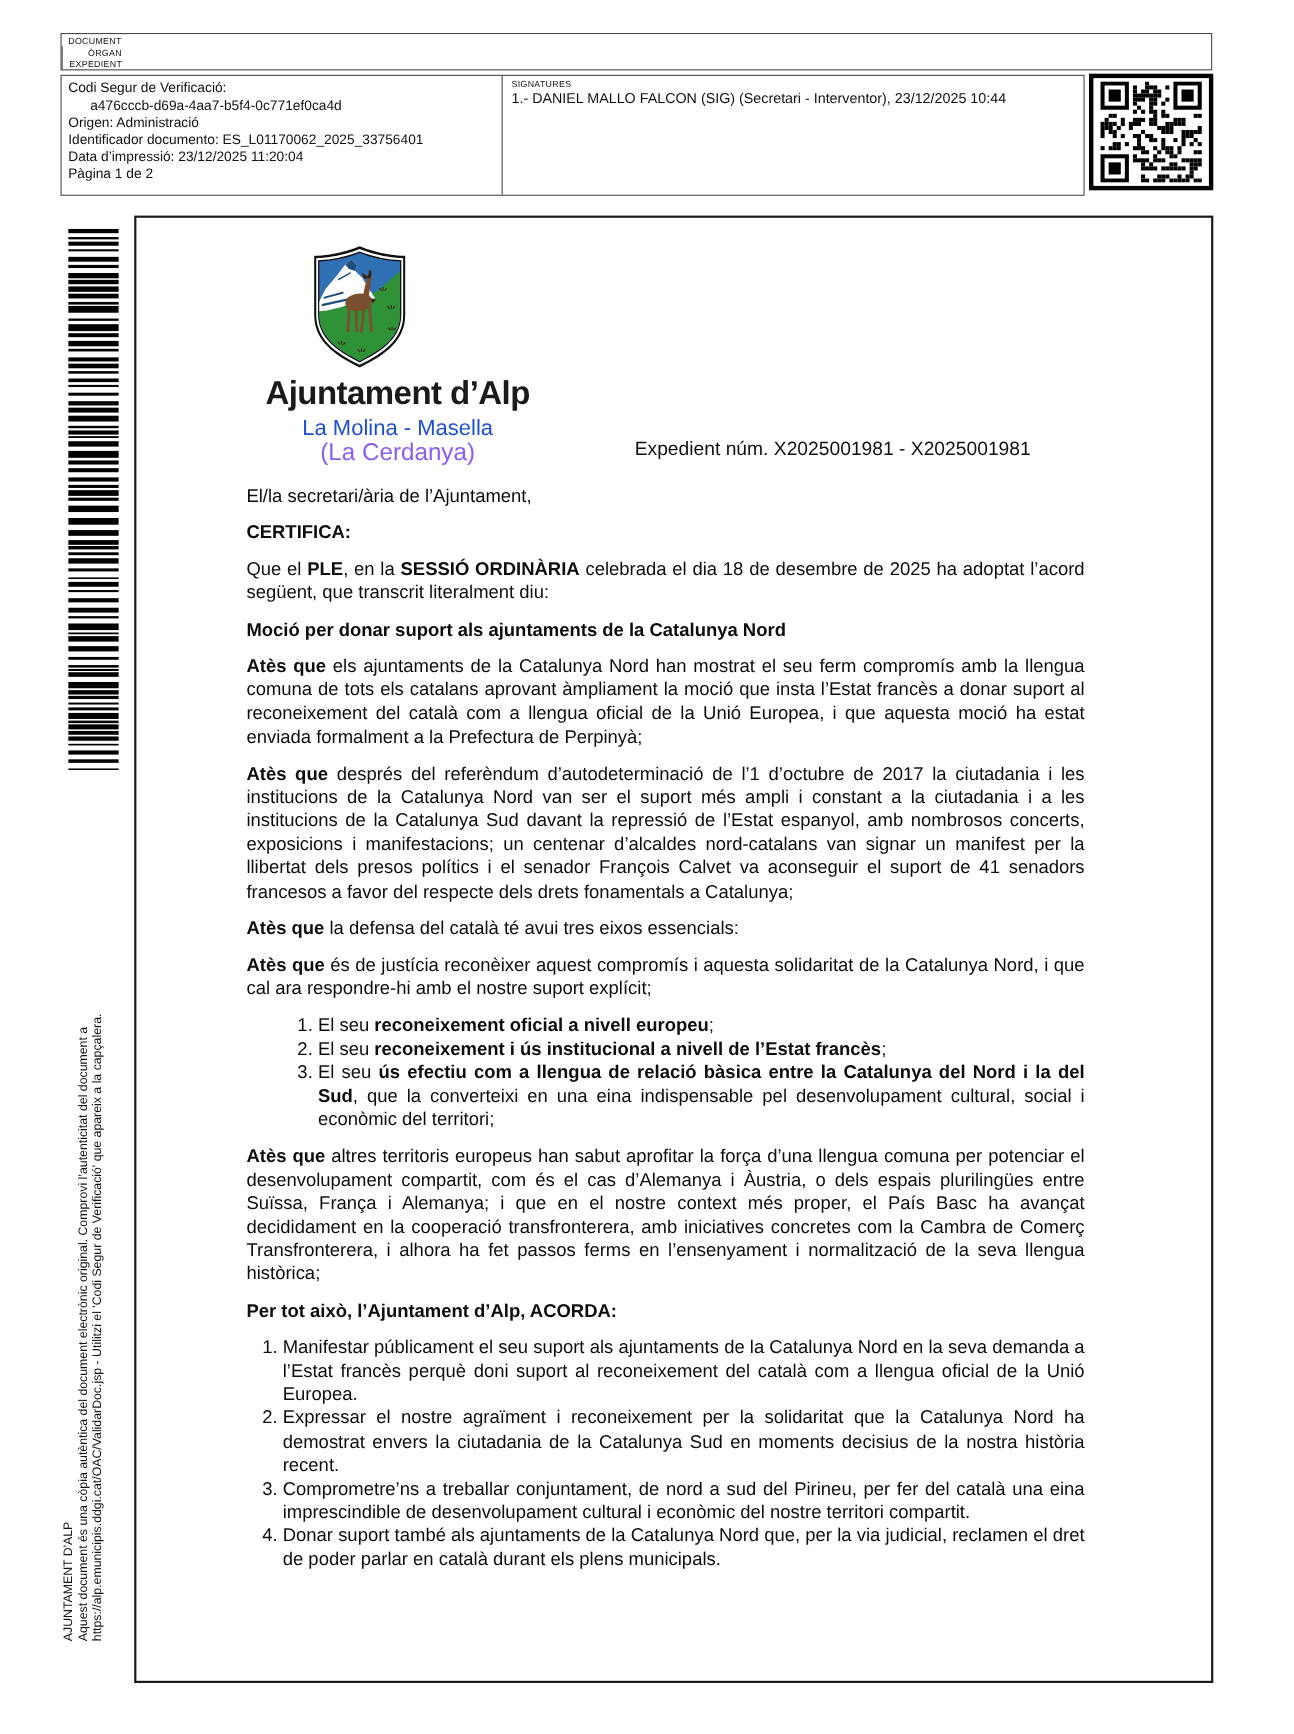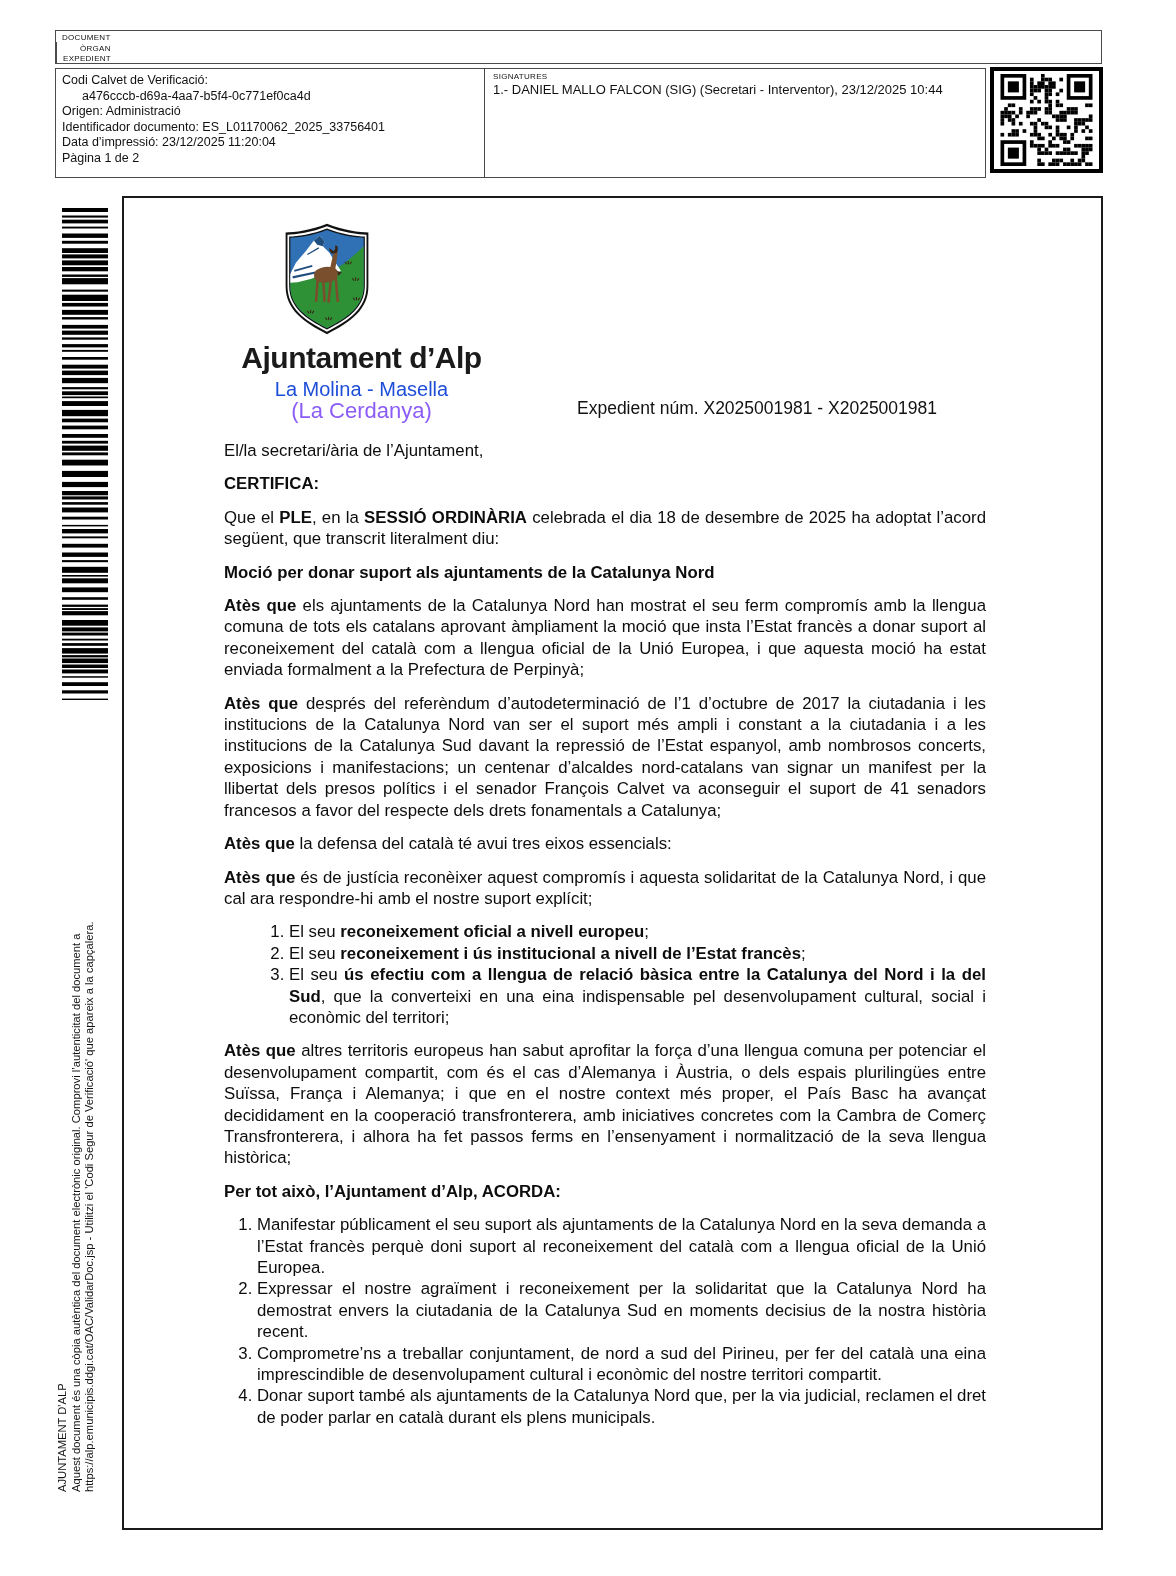--- a/index.html
+++ b/index.html
@@ -18,21 +18,21 @@
   .hdr-cell .val { display:block; font-size:10px; line-height:16px; white-space:nowrap;font-style:italic; }
   .c1 { width:400px; } .c2 { width:355px;padding-left:23px; } .c3 { width:292px; }
 
   .hdr-box2 {
     position:absolute; left:55px; top:68px; width:931px; height:110px;
     display:flex; border:1px solid #4a4a4a; box-sizing:border-box; background:#fff;
   }
   .ver-cell { width:400px; box-sizing:border-box; padding:4px 6px; }
   .ver-cell div { font-size:12.5px; line-height:15.6px; white-space:nowrap; }
   .ver-cell .indent { padding-left:20px; }
-  .sig-cell { flex:1; box-sizing:border-box; border-left:1px solid #4a4a4a; padding:3px 8px;margin-left:28px; }
+  .sig-cell { flex:1; box-sizing:border-box; border-left:1px solid #4a4a4a; padding:3px 8px; }
   .sig-cell .lbl { display:block; font-size:8px; letter-spacing:.3px; line-height:10px; }
   .sig-cell .val { display:block; font-size:13px; line-height:16px; white-space:nowrap; }
 
   .qr-box {
     position:absolute; left:990px; top:67px; width:113px; height:106px;
     border:4px solid #000; box-sizing:border-box; background:#fff;
     display:flex; align-items:center; justify-content:center;
   }
 
   
@@ -81,21 +81,21 @@
       <span class="val">SERVEIS DE SUPORT A SECRETARIA</span>
     </div>
     <div class="hdr-cell c3">
       <span class="lbl">EXPEDIENT</span>
       <span class="val">X2025001981</span>
     </div>
   </div>
 
   <div class="hdr-box2">
     <div class="ver-cell">
-      <div>Codi Calvet de Verificació:</div>
+      <div>Codi Segur de Verificació:</div>
       <div class="indent">a476cccb-d69a-4aa7-b5f4-0c771ef0ca4d</div>
       <div>Origen: Administració</div>
       <div>Identificador documento: ES_L01170062_2025_33756401</div>
       <div>Data d’impressió: 23/12/2025 11:20:04</div>
       <div>Pàgina 1 de 2</div>
     </div>
     <div class="sig-cell">
       <span class="lbl">SIGNATURES</span>
       <span class="val">1.- DANIEL MALLO FALCON (SIG) (Secretari - Interventor), 23/12/2025 10:44</span>
     </div>

